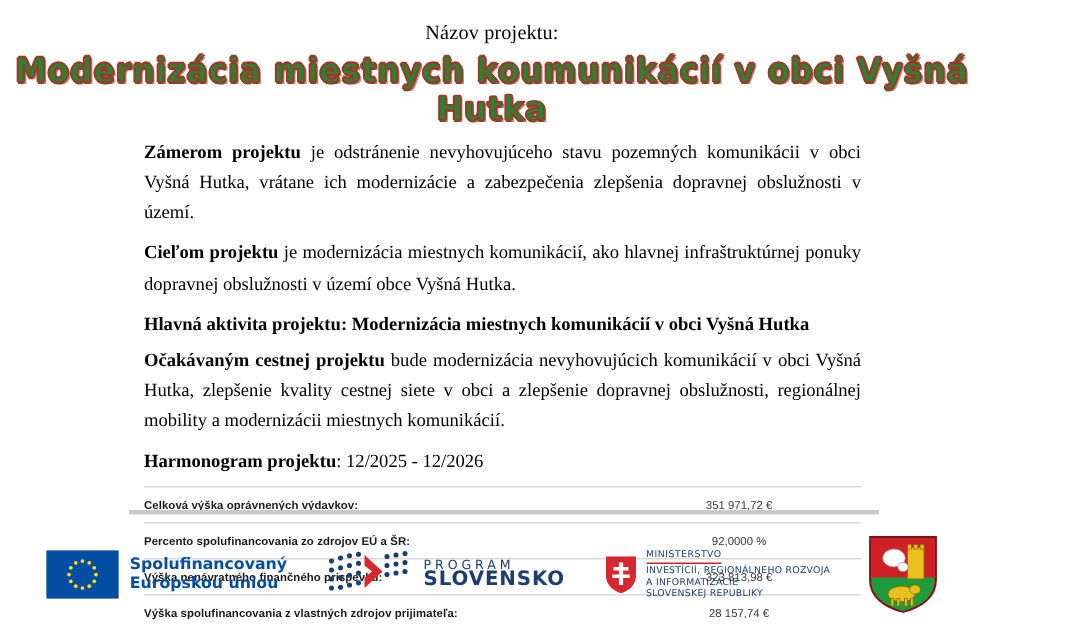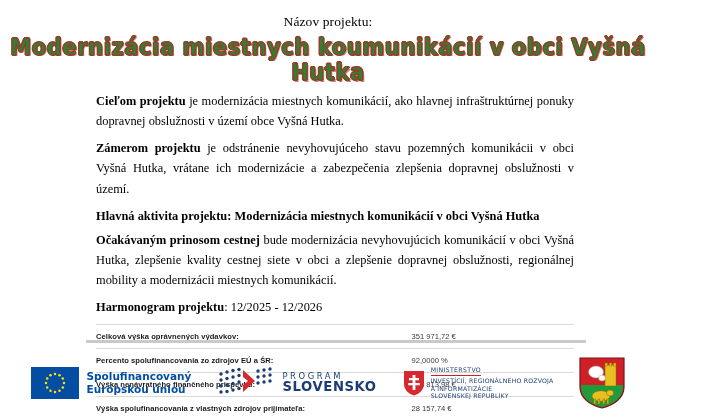--- a/index.html
+++ b/index.html
@@ -95,21 +95,21 @@
     font-size: 7.6px;
     font-weight: bold;
     color: #1a1a1a;
     letter-spacing: 0.05px;
     width: 66%;
   }
   .fin-value {
     font-size: 7.6px;
     font-weight: normal;
     color: #3a3a3a;
-    text-align: left;
+    text-align: center;
     padding-left: 6px;
   }
 
   
   .footer-rule {
     position: absolute;
     left: 86px;
     right: 70px;
     top: 340px;
     height: 3px;
@@ -203,34 +203,34 @@
 
   <div class="doc-header">Názov projektu:</div>
 
   <div class="wordart-wrap">
     <span class="wordart">Modernizácia  miestnych koumunikácií v obci Vyšná Hutka</span>
   </div>
 
   <div class="content">
 
     <p class="para">
+      <span class="b">Zámerom  projektu</span><span> je odstránenie nevyhovujúceho stavu pozemných komunikácii v obci Vyšná Hutka,  vrátane ich  modernizácie a zabezpečenia  zlepšenia   dopravnej obslužnosti v území.</span>
+    </p>
+
+    <p class="para">
       <span class="b">Cieľom projektu</span><span> je modernizácia  miestnych komunikácií, ako hlavnej infraštruktúrnej ponuky dopravnej obslužnosti v území obce Vyšná Hutka.</span>
-    </p>
-
-    <p class="para">
-      <span class="b">Zámerom  projektu</span><span> je odstránenie nevyhovujúceho stavu pozemných komunikácii v obci Vyšná Hutka,  vrátane ich  modernizácie a zabezpečenia  zlepšenia   dopravnej obslužnosti v území.</span>
     </p>
 
     <p class="para tight">
       <span class="b">Hlavná aktivita projektu:</span><span class="b">  Modernizácia miestnych komunikácií v obci Vyšná Hutka</span>
     </p>
 
 
     <p class="para">
-      <span class="b">Očakávaným  prinosom  cestnej</span><span>  bude modernizácia nevyhovujúcich komunikácií v obci Vyšná Hutka, zlepšenie kvality cestnej siete v obci a zlepšenie dopravnej obslužnosti, regionálnej mobility a  modernizácii miestnych komunikácií.</span>
+      <span class="b">Očakávaným  cestnej  projektu</span><span>  bude modernizácia nevyhovujúcich komunikácií v obci Vyšná Hutka, zlepšenie kvality cestnej siete v obci a zlepšenie dopravnej obslužnosti, regionálnej mobility a  modernizácii miestnych komunikácií.</span>
     </p>
 
     <p class="para tight">
       <span class="b">Harmonogram projektu</span><span>: 12/2025 - 12/2026</span>
     </p>
 
 
     <table class="fin-table">
       <tbody>
         <tr>

